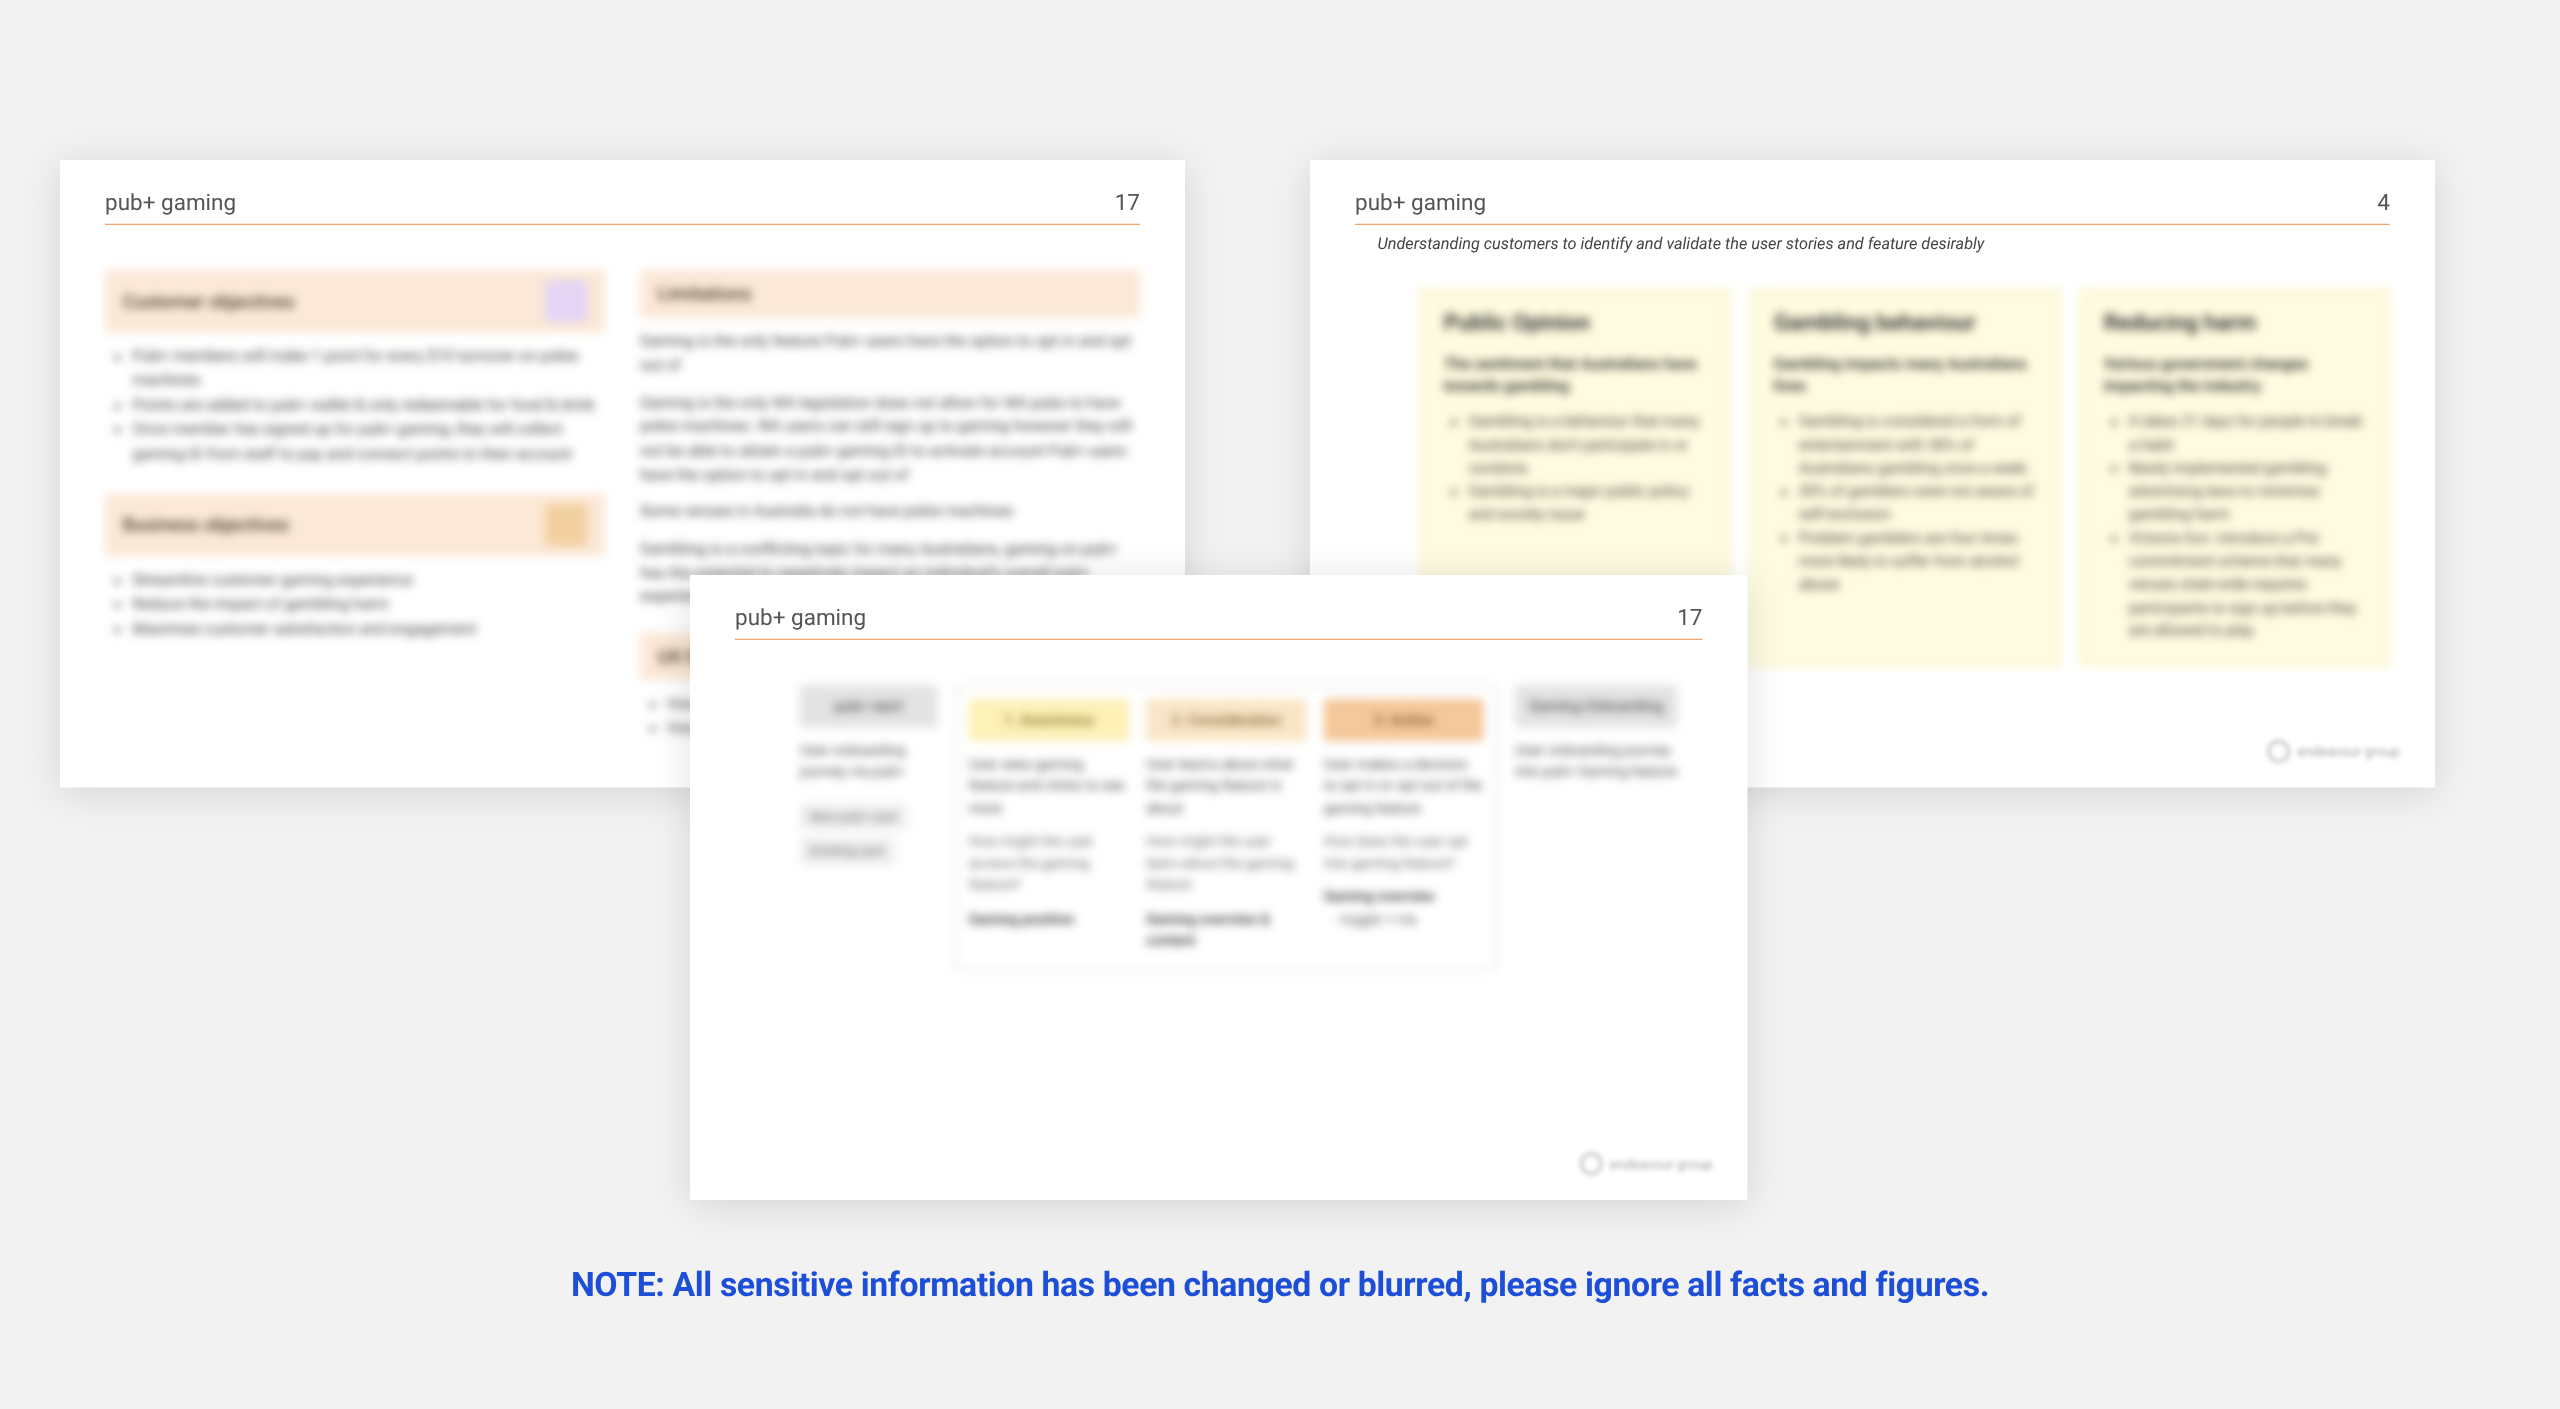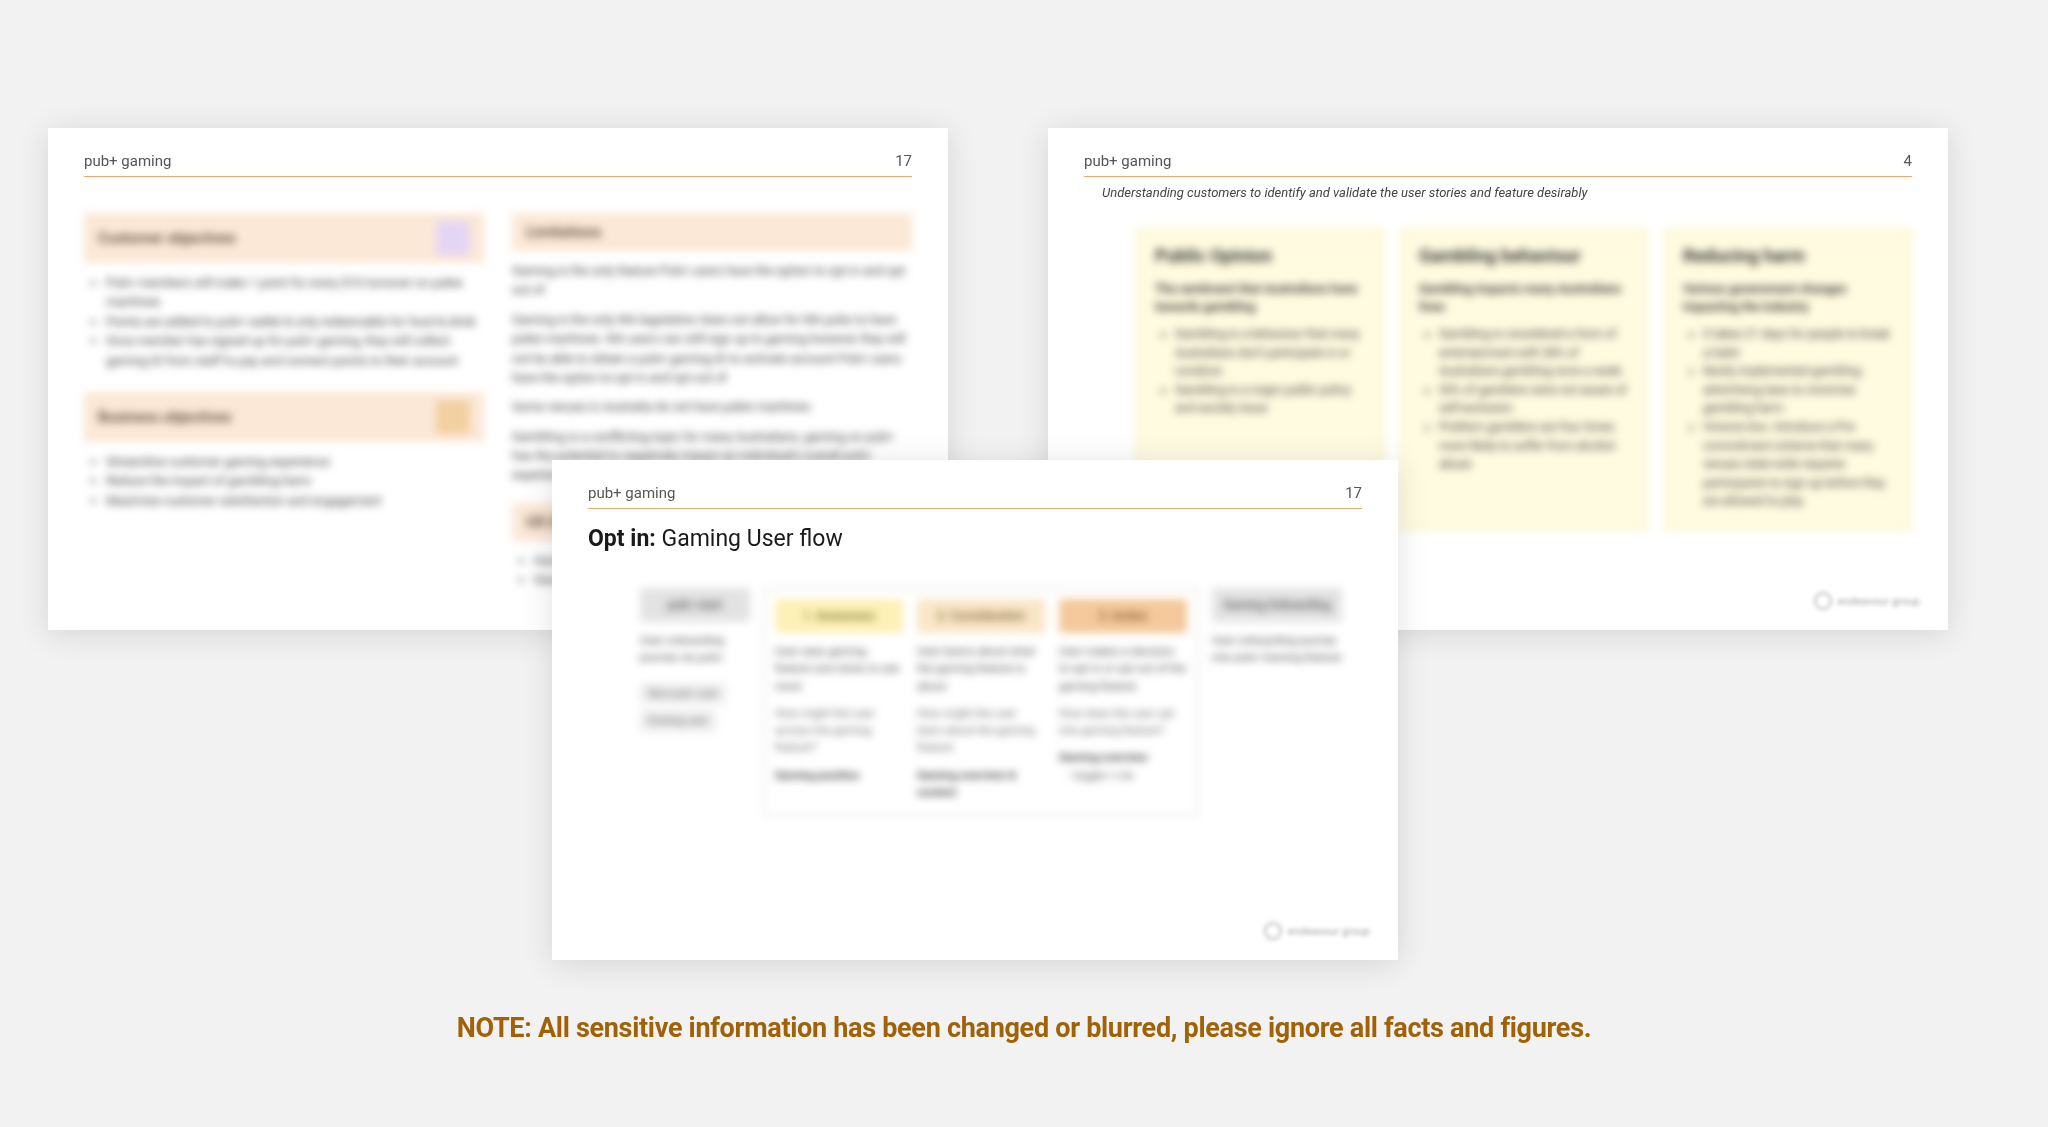--- a/index.html
+++ b/index.html
@@ -42,21 +42,21 @@
     width: 846px;
     height: 500px;
     z-index: 10;
   }
 
   
   .slide-head {
     display: flex;
     justify-content: space-between;
     align-items: baseline;
-    font-size: 15px;
+    font-size: 18px;
     color: #555;
     border-bottom: 1px solid #f4a56b;
     padding-bottom: 6px;
   }
   .slide-title {
     font-size: 26px;
     margin-top: 16px;
     font-weight: 400;
     color: #1a1a1a;
   }
@@ -241,21 +241,21 @@
   
   #note-line {
     position: absolute;
     left: 0;
     right: 0;
     top: 1012px;
     text-align: center;
     font-size: 27px;
     font-weight: 700;
     letter-spacing: -0.3px;
-    color: #a16207;
+    color: #1d4ed8;
   }
 </style>
 </head>
 <body>
 
 <div class="slide" id="slide-left">
   <div class="slide-head">
     <span>pub+ gaming</span>
     <span>17</span>
   </div>
@@ -347,23 +347,20 @@
     <span class="circ"></span>
     <span class="txt">endeavour group</span>
   </div>
 </div>
 
 <div class="slide" id="slide-center">
   <div class="slide-head">
     <span>pub+ gaming</span>
     <span>17</span>
   </div>
-  <h1 class="slide-title" style="font-size:23px">
-    <b>Opt in:</b><span> Gaming User flow</span>
-  </h1>
 
   <div class="blurzone">
     <div class="flow-wrap" style="padding-left:52px">
 
       <div class="flow-col" style="width:110px">
         <span class="flow-chip chip-grey">pub+ start</span>
         <p class="flow-desc">User onboarding journey via pub+</p>
         <span class="mini-chip">New pub+ user</span><br>
         <span class="mini-chip">Existing user</span>
       </div>

